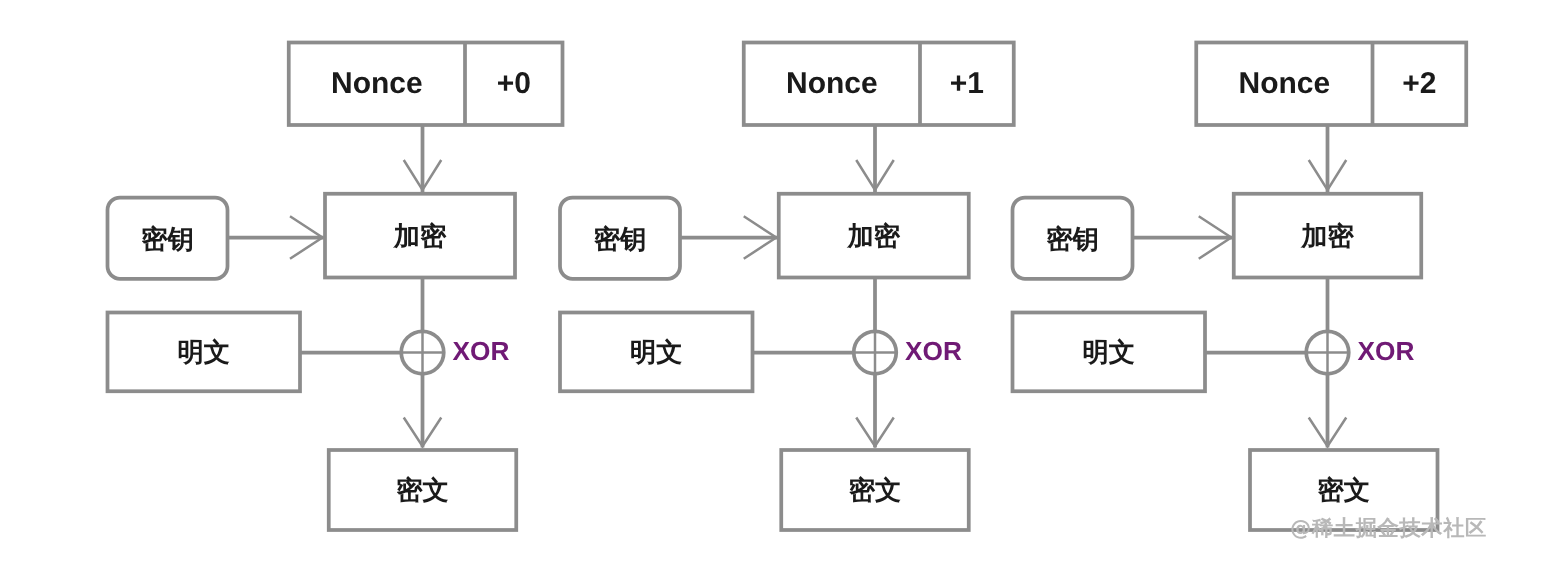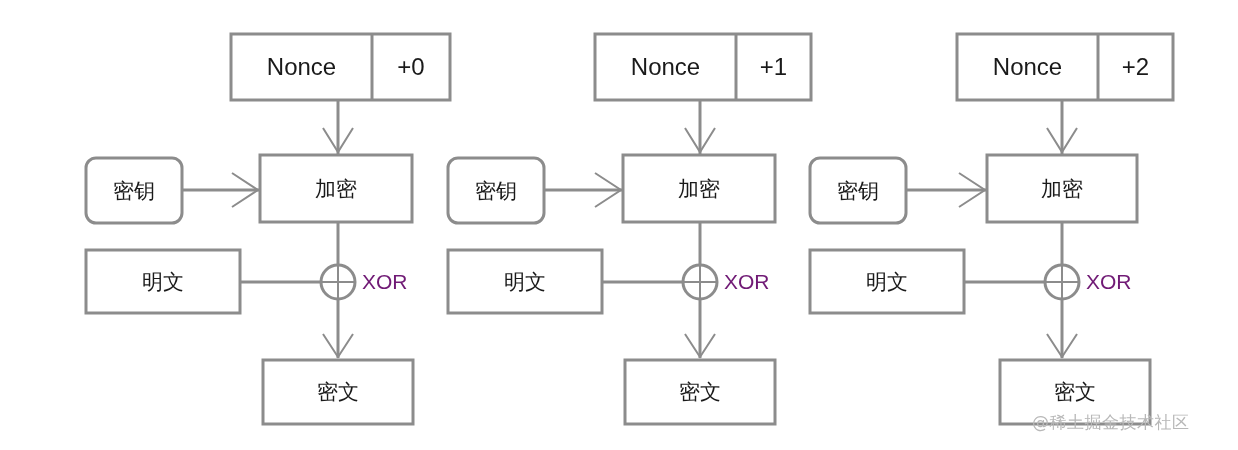--- a/index.html
+++ b/index.html
@@ -9,20 +9,21 @@
   }
   body {
     font-family: "Liberation Sans", "DejaVu Sans", sans-serif;
   }
   #canvas {
     position: relative;
     width: 1238px;
     height: 450px;
     background: #ffffff;
     overflow: hidden;
+    font-weight: bold;
   }
   #canvas svg {
     position: absolute;
     left: 0;
     top: 0;
     width: 1238px;
     height: 450px;
   }
   .box-label {
     position: absolute;

